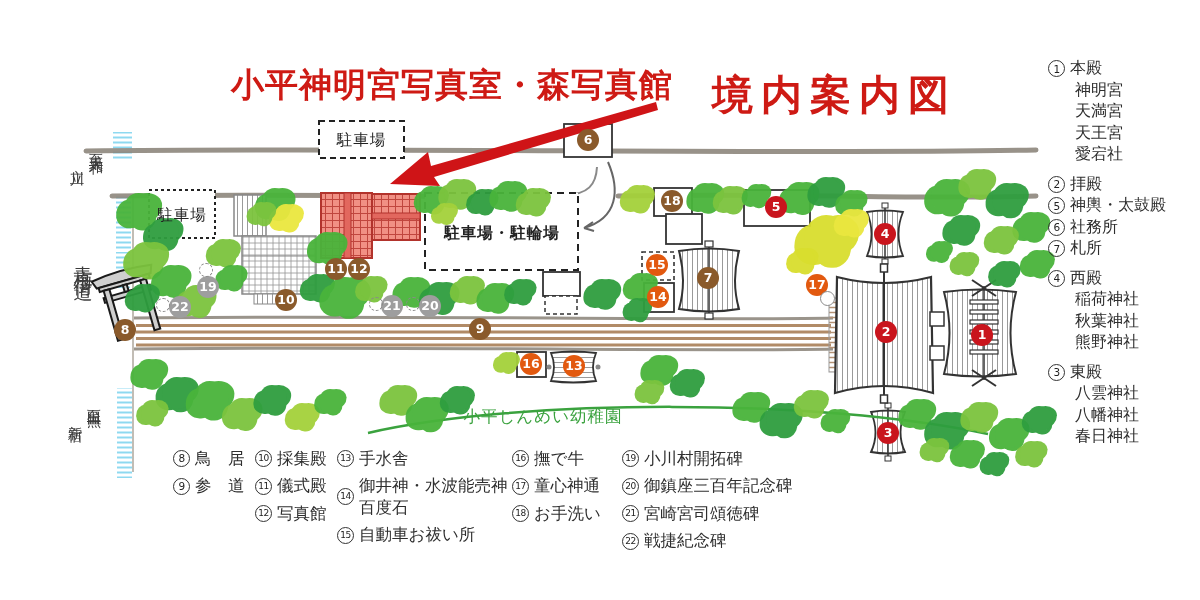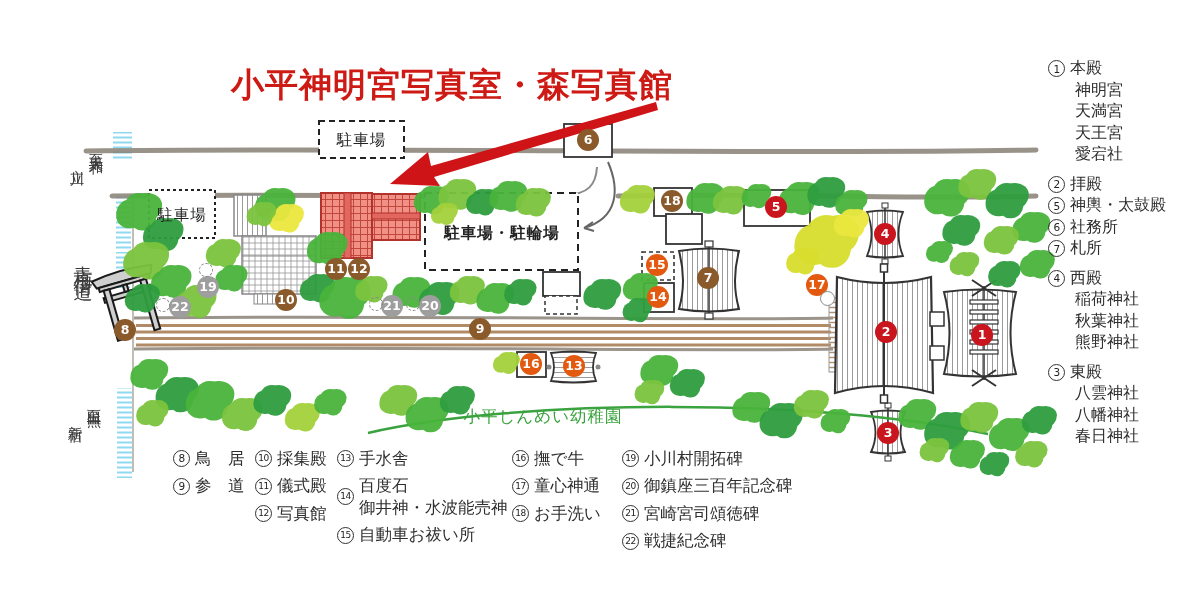--- a/index.html
+++ b/index.html
@@ -162,20 +162,21 @@
       <rect x="16" y="-19" width="6" height="52"></rect>
       <rect x="-2" y="-19" width="4" height="7"></rect>
     </g>
 
     <path d="M368,433 C520,398 820,398 988,434" stroke="#3aa23e" stroke-width="2.5" fill="none"></path>
 
     <polygon points="656,102 431,166 428,152 390,184 440,186 434,177 658,110" fill="#cf1417"></polygon>
   </svg>
 
   <div class="title-photo" style="left:231px;top:63px;">小平神明宮写真室・森写真館</div>
+  <div class="title-map" style="left:712px;top:68px;">境内案内図</div>
 
   <div class="vtext" style="left:86px;top:142px;">至東大和</div>
   <div class="vtext" style="left:67px;top:158px;">立川</div>
   <div class="vtext vstreet" style="left:71px;top:250px;">青梅街道</div>
   <div class="vtext" style="left:84px;top:398px;">至田無</div>
   <div class="vtext" style="left:65px;top:414px;">新宿</div>
 
   <div class="lab" style="left:319px;top:130px;width:85px;">駐車場</div>
   <div class="lab" style="left:149px;top:205px;width:66px;">駐車場</div>
   <div class="lab" style="left:427px;top:223px;width:150px;font-weight:bold;">駐車場・駐輪場</div>
@@ -280,22 +281,22 @@
       <div class="bl-col" style="left: 337px;">
         <div class="bl-item">
           <span class="badge" style="font-size: 9px;">13</span>
           <div class="bl-lines">
             <div>手水舎</div>
           </div>
         </div>
         <div class="bl-item">
           <span class="badge" style="font-size: 9px;">14</span>
           <div class="bl-lines">
+            <div>御井神・水波能売神</div>
             <div>百度石</div>
-            <div>御井神・水波能売神</div>
           </div>
         </div>
         <div class="bl-item">
           <span class="badge" style="font-size: 9px;">15</span>
           <div class="bl-lines">
             <div>自動車お祓い所</div>
           </div>
         </div>
       </div>
       <div class="bl-col" style="left: 512px;">

